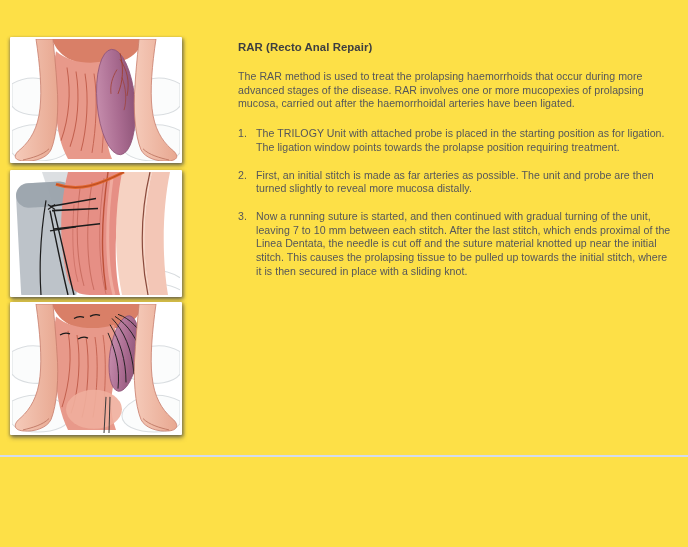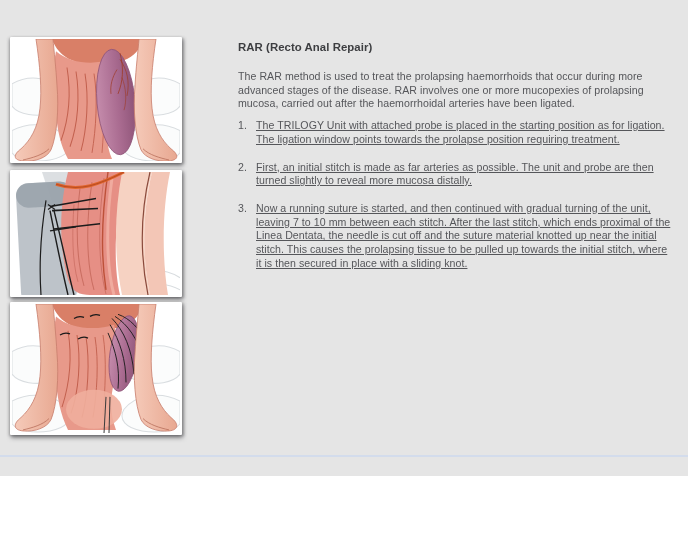--- a/index.html
+++ b/index.html
@@ -1,19 +1,19 @@
 <!DOCTYPE html>
 <html><head>
 <meta charset="utf-8">
 <style>
   html,body{margin:0;padding:0;background:#ffffff;}
   .page{
     position:relative;
-    width:688px;height:476px;
-    background:#e5e5e5;
+    width:688px;height:547px;
+    background:#fde047;
     overflow:hidden;
     font-family:"Liberation Sans", sans-serif;
   }
   
   .figure{
     position:absolute;
     left:10px;
     width:172px;
     background:#ffffff;
     padding:2px;
@@ -36,25 +36,25 @@
     line-height:13.7px;
     letter-spacing:.05px;
   }
   .doc-title{
     font-size:11.4px;
     font-weight:bold;
     color:#3d3e41;
     margin:0 0 17px 0;
     line-height:12px;
   }
-  .intro{margin:0 0 8px 0;}
+  .intro{margin:0 0 16px 0;}
   .steps{margin:0;padding:0;list-style:none;}
   .step{display:flex;margin:0 0 14px 0;}
   .step-num{flex:0 0 18px;}
-  .step-text{flex:1;text-decoration:underline;}
+  .step-text{flex:1;}
 
   
   .page-divider{
     position:absolute;
     left:0;top:455px;
     width:688px;height:2px;
     background:#d3dcec;
   }
 </style>
 </head>

